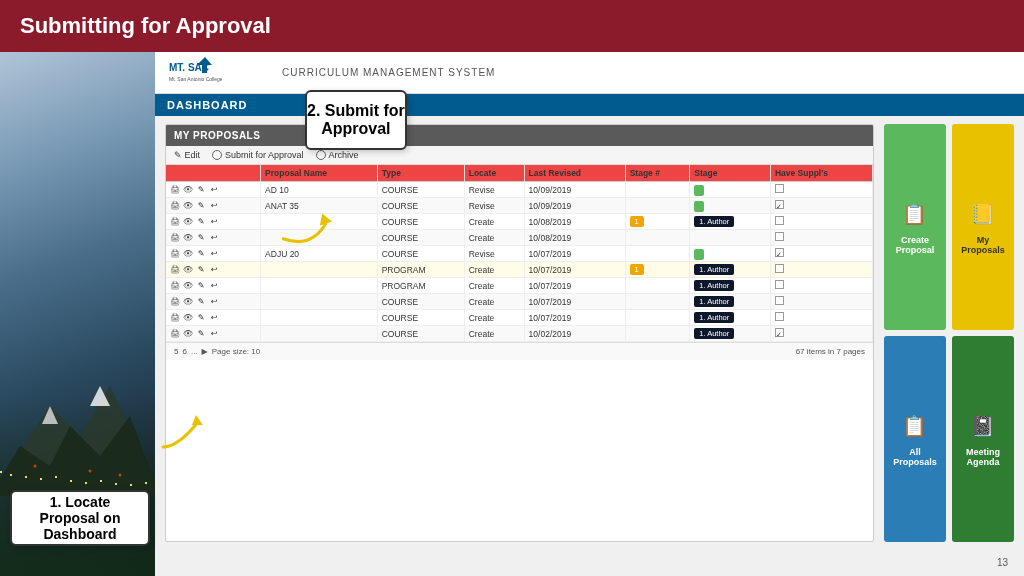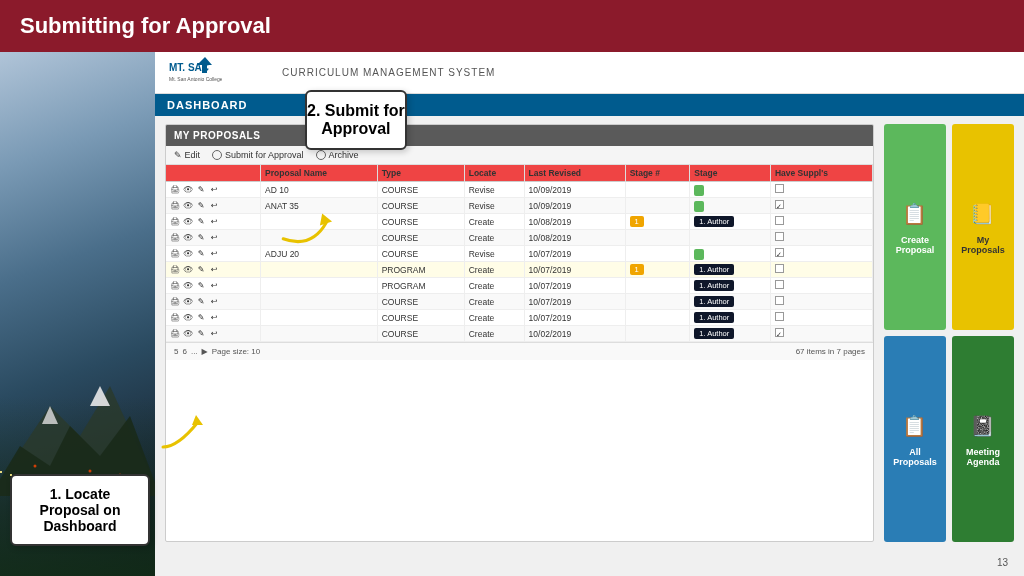--- a/index.html
+++ b/index.html
@@ -643,21 +643,21 @@
 Approval</span>
 </div>
 
 <div class="arrow-submit" style="position:absolute;top:195px;left:280px;z-index:11;">
   <svg width="60" height="50" viewBox="0 0 60 50" xmlns="http://www.w3.org/2000/svg">
     <path d="M50,5 Q20,5 15,35" stroke="#e8c200" stroke-width="3" fill="none" stroke-linecap="round"></path>
     <polygon points="10,38 20,30 22,42" fill="#e8c200"></polygon>
   </svg>
 </div>
 
-<div class="callout-locate" style="position:absolute;bottom:30px;left:10px;background:#fff;border:2px solid #333;border-radius:6px;padding:10px 14px;font-size:14px;font-weight:bold;text-align:center;z-index:10;box-shadow:2px 2px 6px rgba(0,0,0,0.2);width:140px;">
+<div class="callout-locate" style="position:absolute;bottom:30px;left:10px;background:#fff;border:2px solid #333;border-radius:6px;padding:2px 14px;font-size:14px;font-weight:bold;text-align:center;z-index:10;box-shadow:2px 2px 6px rgba(0,0,0,0.2);width:140px;">
   <span style="white-space:pre-line">1. Locate
 Proposal on
 Dashboard</span>
 </div>
 
 <div style="position:absolute;bottom:120px;left:158px;z-index:11;">
   <svg width="55" height="45" viewBox="0 0 55 45" xmlns="http://www.w3.org/2000/svg">
     <path d="M5,40 Q20,40 40,15" stroke="#e8c200" stroke-width="3" fill="none" stroke-linecap="round"></path>
     <polygon points="38,8 45,18 34,18" fill="#e8c200"></polygon>
   </svg>

